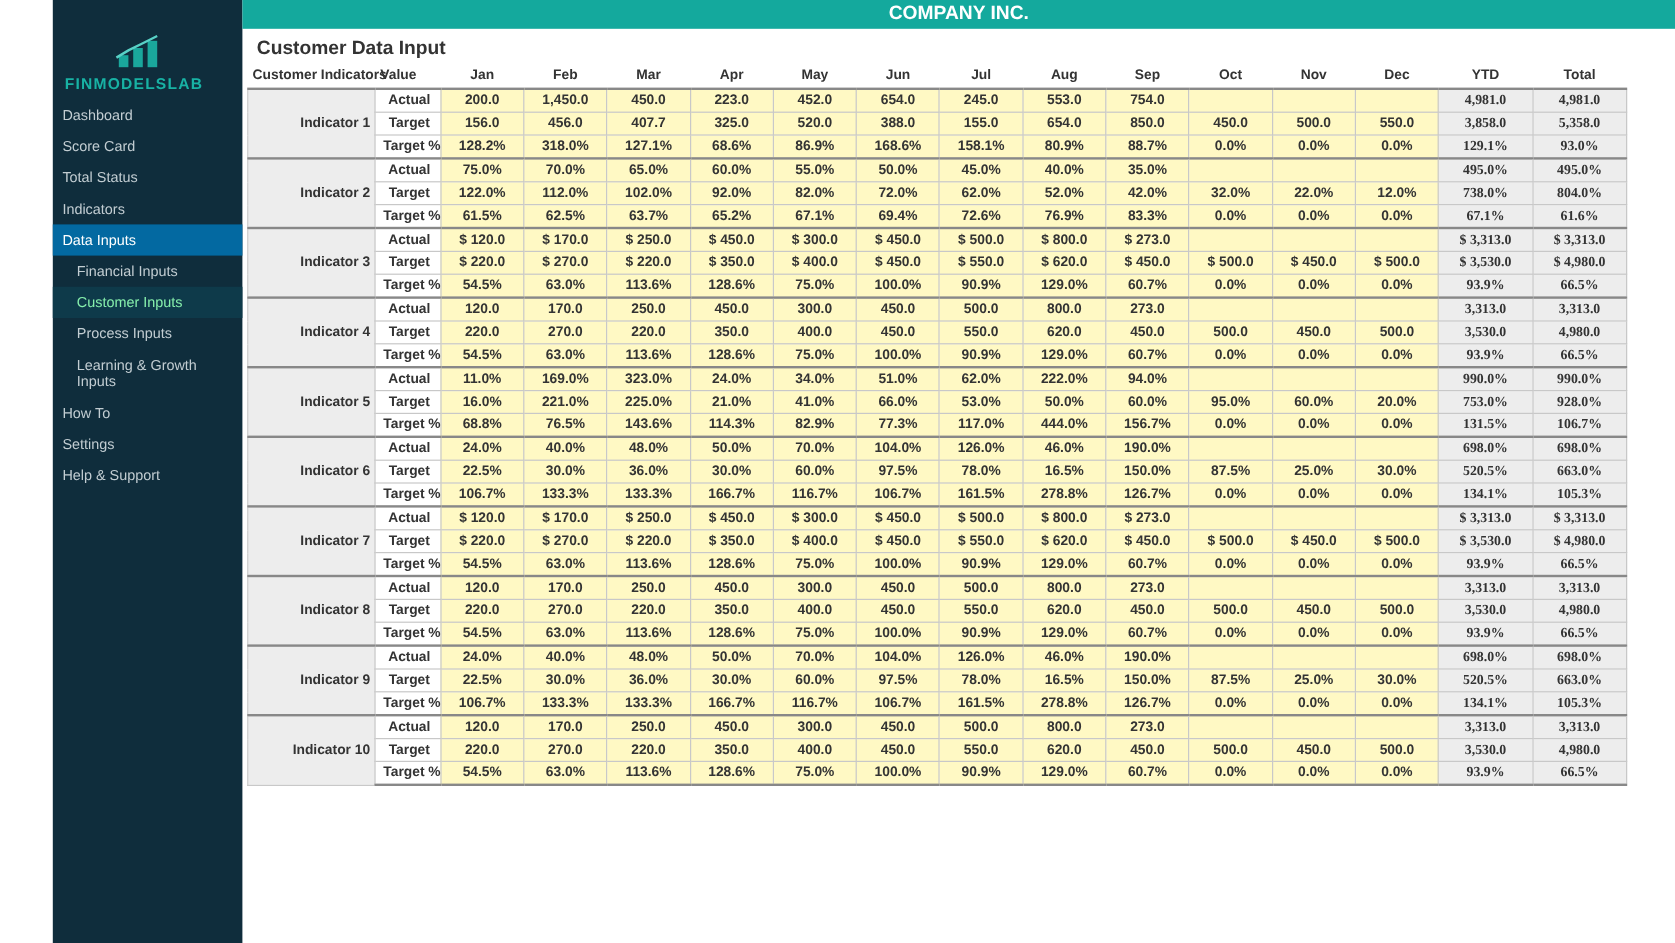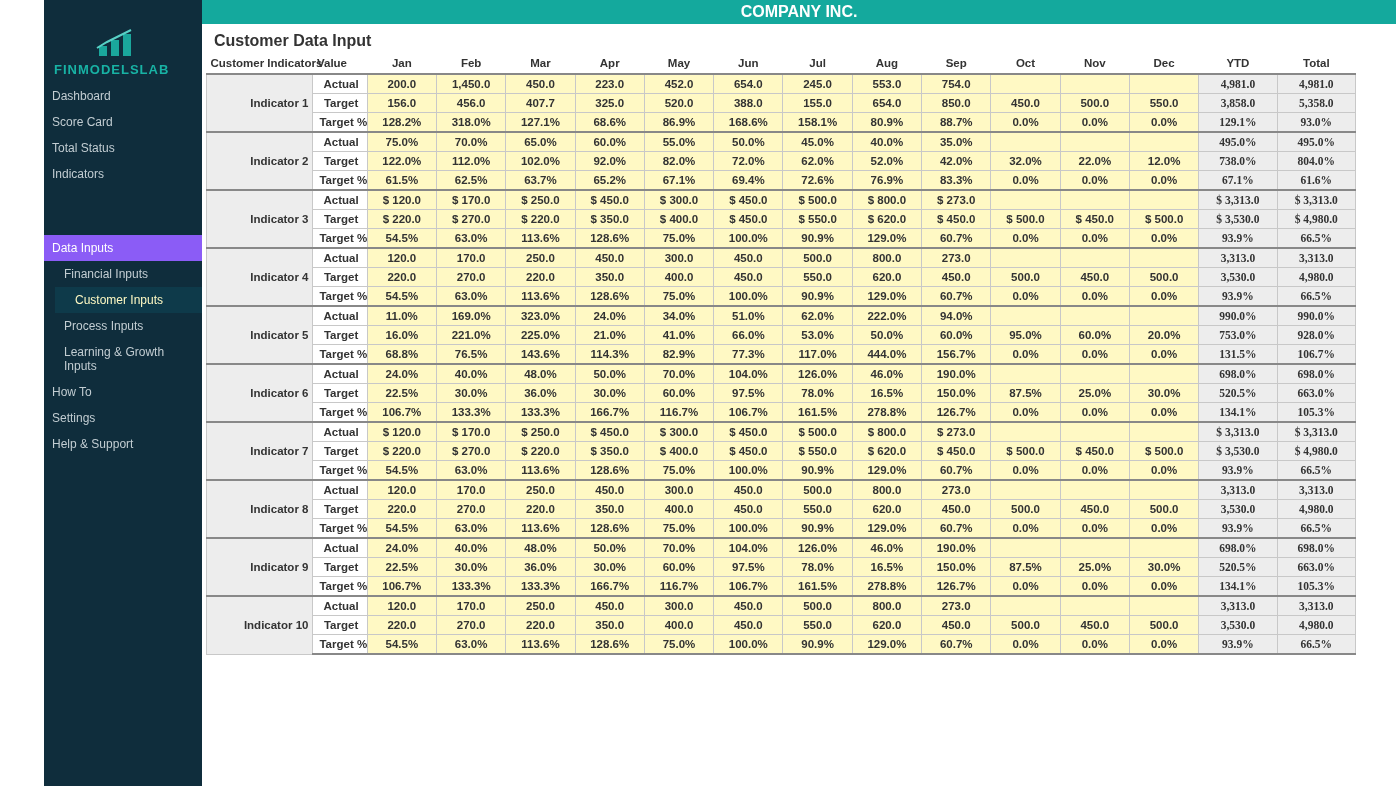--- a/index.html
+++ b/index.html
@@ -29,22 +29,22 @@
     margin-top: 2px;
     font-weight: 600;
   }
   .nav { display: flex; flex-direction: column; }
   .nav-item {
     padding: 6px 8px;
     font-size: 12px;
     cursor: pointer;
   }
   .nav-item.sub { padding-left: 20px; }
-  .nav-item.active-parent { background: #8b5cf6; color: #fff; margin-top: 48px; }
-  .nav-item.active-sub { background: #0e3a4a; color: #fef9c3; margin-left: 11px; }
+  .nav-item.active-parent { background: #0369a1; color: #fff; }
+  .nav-item.active-sub { background: #0e3a4a; color: #86efac; }
   
   .main { flex: 1; display: flex; flex-direction: column; }
   .header {
     background: #14a99d;
     color: #fff;
     text-align: center;
     font-size: 16px;
     font-weight: 700;
     padding: 3px 0;
   }

